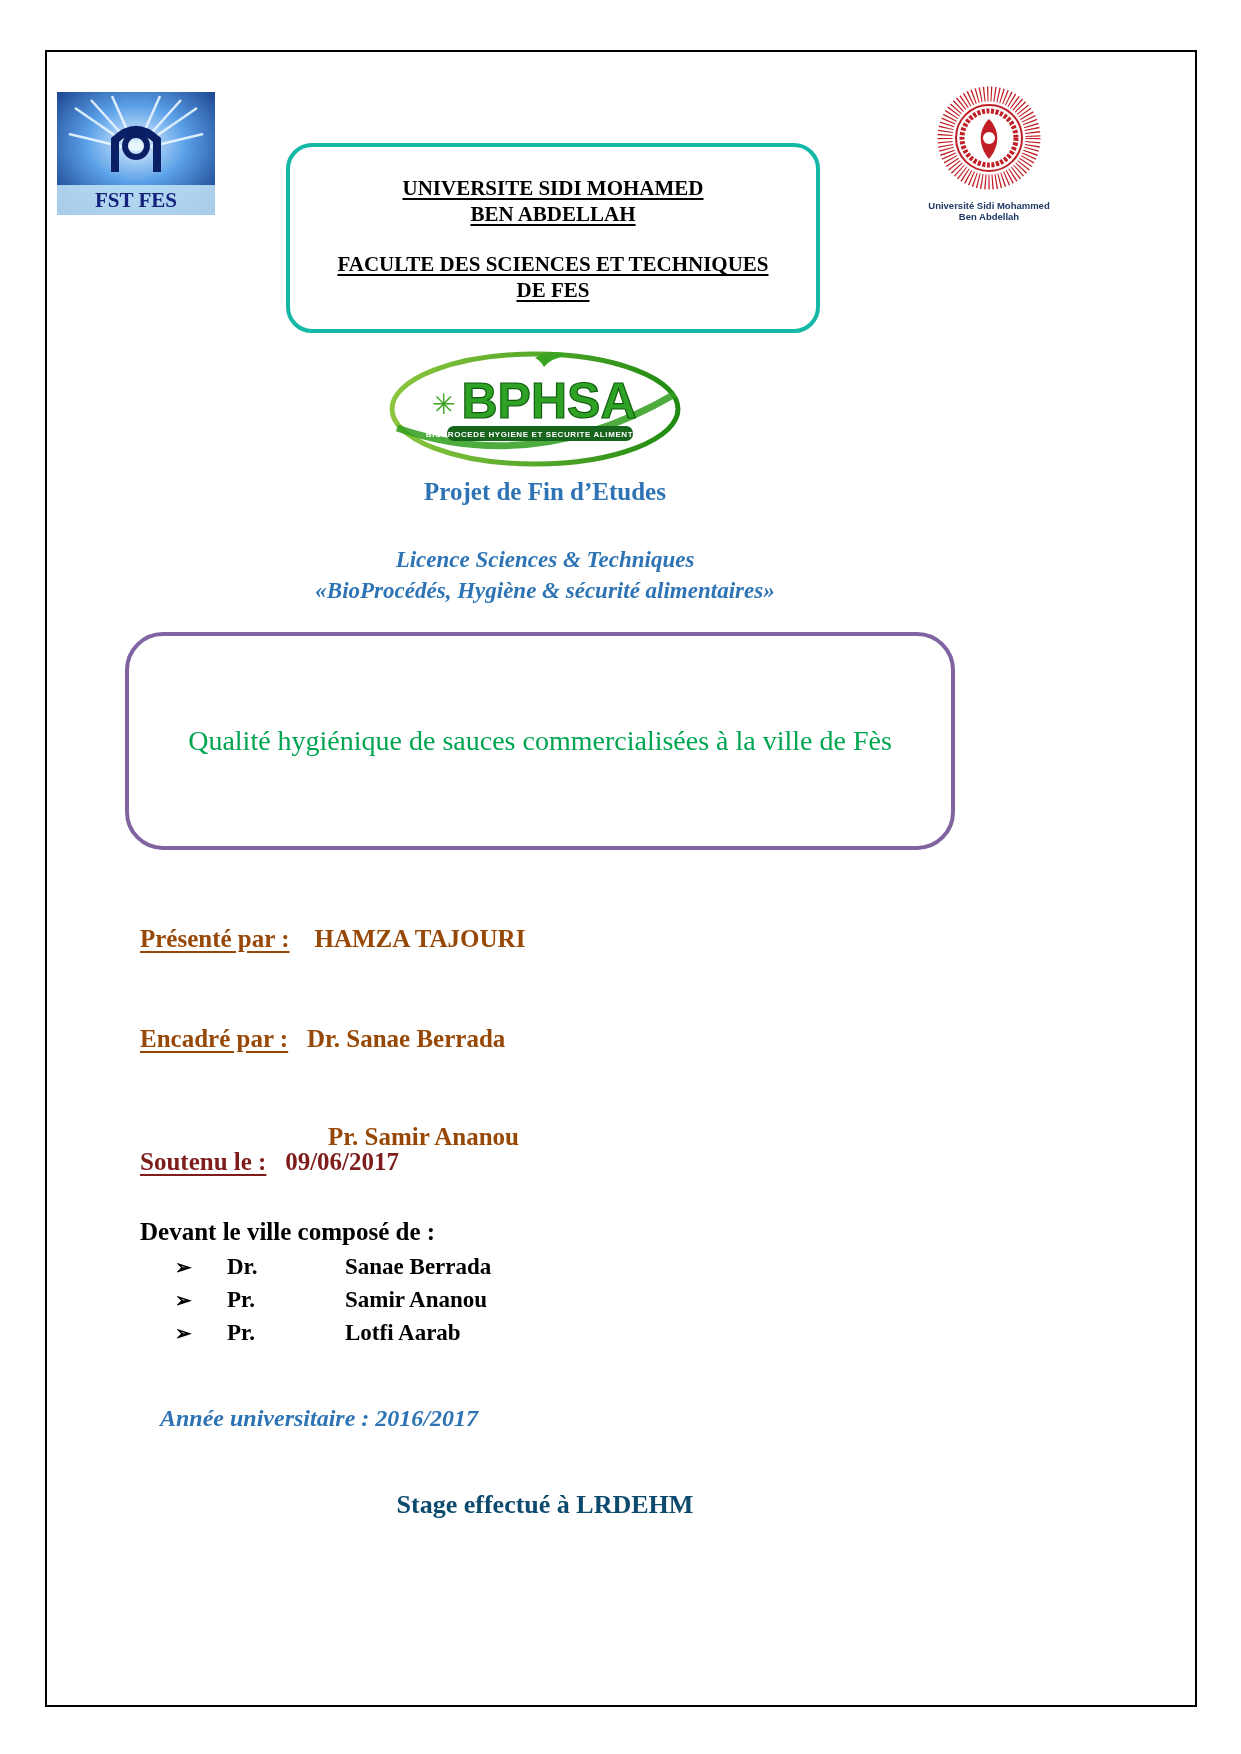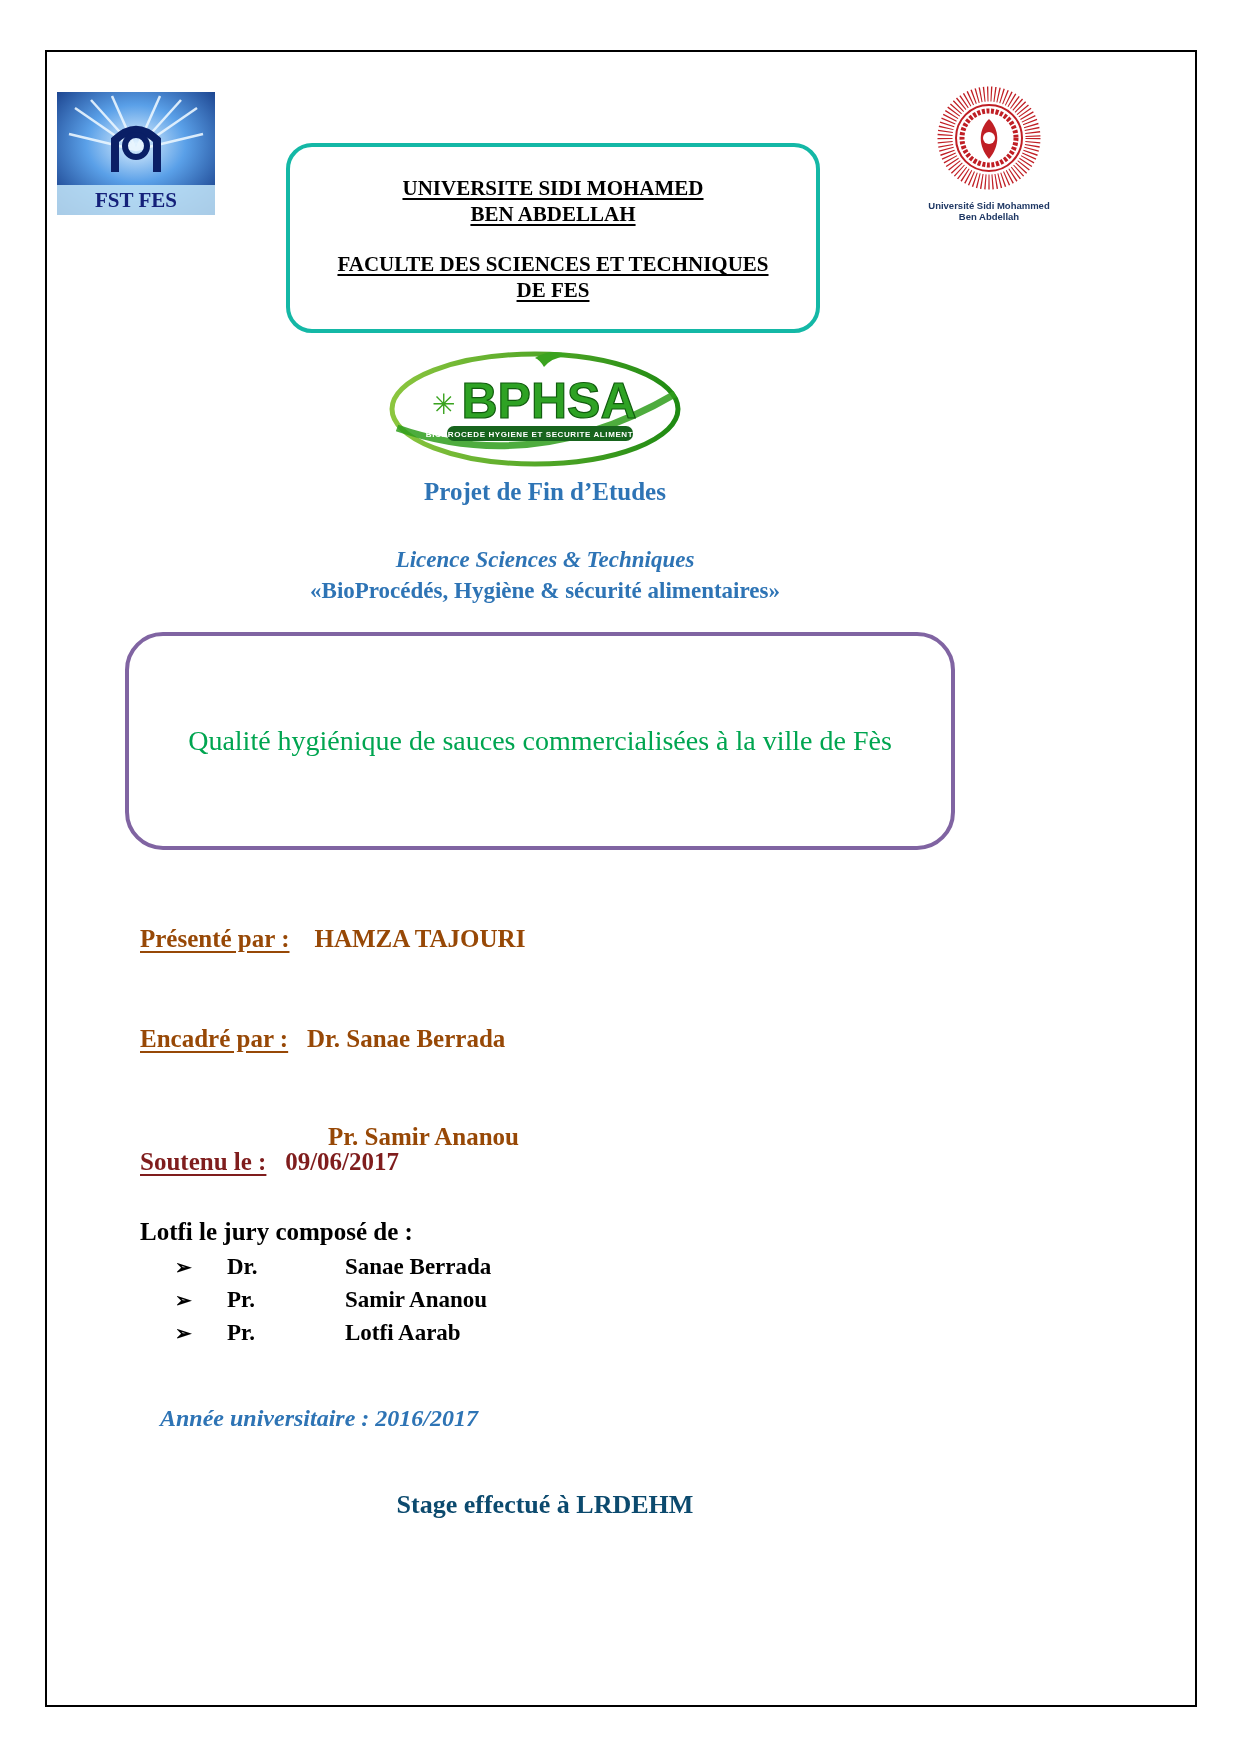--- a/index.html
+++ b/index.html
@@ -26,21 +26,21 @@
   .hgap{height:24px;}
 
   
   .bphsa{position:absolute;left:387px;top:350px;width:296px;height:118px;}
 
   .projet{position:absolute;left:145px;top:478px;width:800px;text-align:center;
     font-size:25px;font-weight:bold;color:#2E74B5;}
   .degree1{position:absolute;left:145px;top:547px;width:800px;text-align:center;
     font-size:23px;font-weight:bold;font-style:italic;color:#2E74B5;}
   .degree2{position:absolute;left:145px;top:578px;width:800px;text-align:center;
-    font-size:23px;font-weight:bold;color:#2E74B5;}
+    font-size:23px;font-weight:bold;font-style:italic;color:#2E74B5;}
 
   
   .title-box{
     position:absolute;left:125px;top:632px;width:830px;height:218px;box-sizing:border-box;
     border:4px solid #8064A2;border-radius:38px;
     display:flex;align-items:center;justify-content:center;padding:13px 28px;
   }
   .main-title{font-size:28px;color:#00A550;text-align:center;line-height:36px;}
 
   .credit{position:absolute;left:140px;font-size:25px;font-weight:bold;color:#974806;}
@@ -152,21 +152,21 @@
     <span>Dr. Sanae Berrada</span>
   </div>
   <div class="encadre2">Pr. Samir Ananou</div>
 
   <div class="soutenu">
     <span class="lbl">Soutenu le :</span>
     <span>&nbsp;</span>
     <span>09/06/2017</span>
   </div>
 
-  <div class="jury-heading">Lotfi le jury composé de :</div>
+  <div class="jury-heading">Devant le ville composé de :</div>
   <div class="jury-list">
     <div class="jury-row">
       <span class="jury-bullet">➢</span>
       <span class="jury-title">Dr.</span>
       <span class="jury-name">Sanae Berrada</span>
     </div>
     <div class="jury-row">
       <span class="jury-bullet">➢</span>
       <span class="jury-title">Pr.</span>
       <span class="jury-name">Samir Ananou</span>

